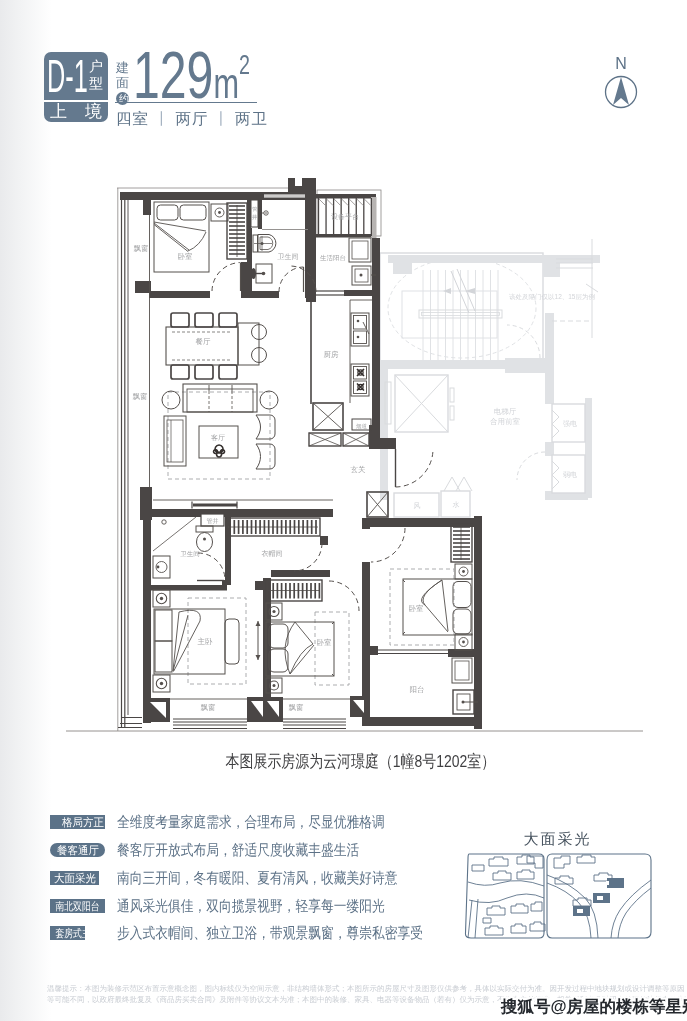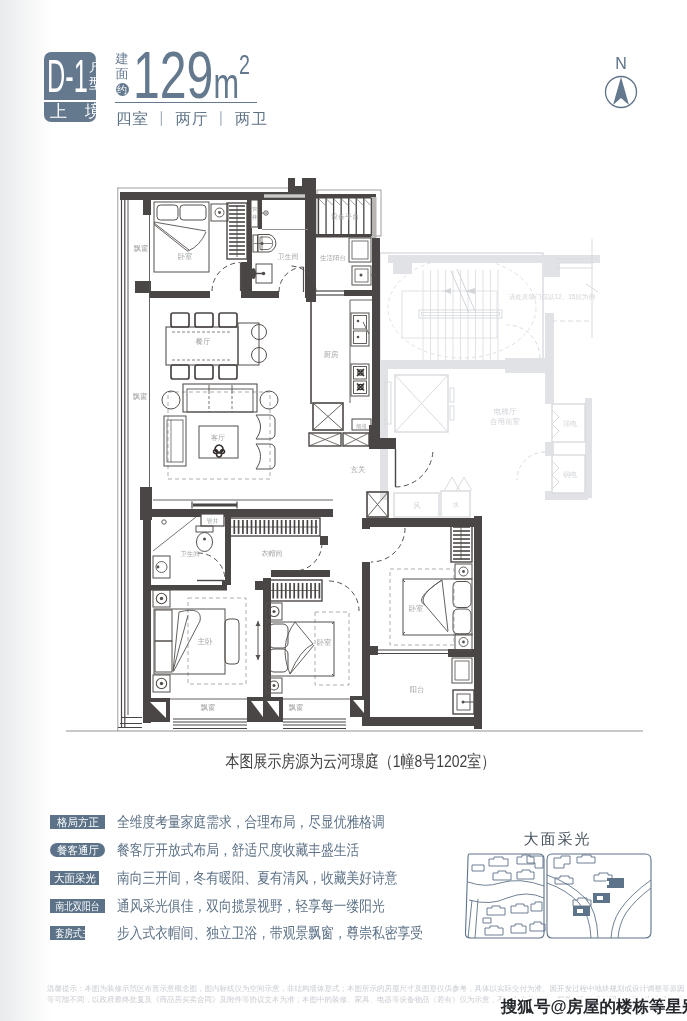--- a/index.html
+++ b/index.html
@@ -5,36 +5,36 @@
   html,body{margin:0;padding:0;}
   body{width:687px;height:1021px;position:relative;background:#ffffff;
        font-family:"Liberation Sans",sans-serif;overflow:hidden;}
   .abs{position:absolute;}
 </style>
 </head>
 <body>
 
 <div class="abs" style="left:0;top:0;width:52px;height:1021px;background:linear-gradient(to right,#e9eaec 0%,#f2f3f4 40%,#ffffff 100%);"></div>
 
-<div class="abs" style="left:44px;top:52px;width:52px;height:70px;background:#64798e;border-radius:7px;">
+<div class="abs" style="left:44px;top:52px;width:64px;height:70px;background:#64798e;border-radius:7px;">
 
   <div class="abs" style="left:0;top:0;width:64px;height:48px;color:#fff;">
     <span class="abs" style="left:3px;top:1px;font-size:46px;line-height:46px;transform:scaleX(0.55);transform-origin:0 0;white-space:nowrap;">D-1</span>
     <span class="abs" style="left:45px;top:6px;font-size:14px;line-height:17px;width:15px;">户型</span>
   </div>
 
   <div class="abs" style="left:0;top:48px;width:64px;height:2px;background:#fff;"></div>
 
   <div class="abs" style="left:6px;top:50px;width:52px;height:20px;color:#fff;font-size:17px;line-height:20px;">
       <span class="abs" style="left:0;">上</span>
       <span class="abs" style="right:0;">境</span>
     </div>
 </div>
 
-<div class="abs" style="left:115px;top:51px;width:14px;color:#64798e;font-size:13px;line-height:15px;text-align:center;">建面<span style="display:inline-block;width:13px;height:13px;border-radius:50%;background:#64798e;color:#fff;font-size:10px;line-height:13px;margin-top:2px;">约</span></div>
+<div class="abs" style="left:115px;top:60px;width:14px;color:#64798e;font-size:13px;line-height:15px;text-align:right;">建面<span style="display:inline-block;width:13px;height:13px;border-radius:50%;background:#64798e;color:#fff;font-size:10px;line-height:13px;margin-top:2px;">约</span></div>
 
 <div class="abs" style="left:133px;top:33px;color:#64798e;font-size:66px;line-height:64px;white-space:nowrap;transform:scaleX(0.73);transform-origin:0 0;">129<span style="font-size:42px;">m</span><span style="font-size:27px;vertical-align:24px;">2</span></div>
 
 <div class="abs" style="left:115px;top:102px;width:142px;height:1px;background:#64798e;"></div>
 
 <div class="abs" style="left:116px;top:109px;color:#5d7287;font-size:15.5px;letter-spacing:1px;white-space:nowrap;">四室<span style="color:#a5b3c2;padding:0 5px;">丨</span>两厅<span style="color:#a5b3c2;padding:0 5px;">丨</span>两卫</div>
 
 <svg class="abs" style="left:595px;top:52px;" width="55" height="62" viewBox="0 0 55 62">
 
   <text x="26" y="17" font-size="16" fill="#5d7287" text-anchor="middle" font-family="Liberation Sans">N</text>
@@ -716,21 +716,21 @@
 <circle cx="463" cy="702" r="1.5" fill="#55504d"></circle>
 <line x1="463" y1="702" x2="478" y2="702" stroke="#55504d" stroke-width="1"></line>
 </g>
 
 <text x="417" y="692" font-size="7.5" fill="#a3a4a6" text-anchor="middle">阳台</text>
 </g>
 </svg>
 
 <div class="abs" style="left:17px;top:750px;width:687px;text-align:center;color:#3f3f41;font-size:17px;"><span style="display:inline-block;transform:scaleX(0.82);transform-origin:center;white-space:nowrap;">本图展示房源为云河璟庭（1幢8号1202室）</span></div>
 
-<div class="abs" style="left:50px;top:815px;width:55px;height:14px;background:#5b7288;color:#fff;font-size:11px;text-align:center;line-height:15px;"><span style="display:inline-block;transform:scaleX(0.95);white-space:nowrap;">格局方正</span></div>
+<div class="abs" style="left:50px;top:815px;width:55px;height:14px;background:#5b7288;color:#fff;font-size:11px;text-align:right;line-height:15px;"><span style="display:inline-block;transform:scaleX(0.95);white-space:nowrap;">格局方正</span></div>
 <div class="abs" style="left:117px;top:813px;color:#5d7287;font-size:15px;white-space:nowrap;transform:scaleX(0.85);transform-origin:0 0;">全维度考量家庭需求，合理布局，尽显优雅格调</div>
 
 <div class="abs" style="left:50px;top:843px;width:55px;height:14px;background:#5b7288;color:#fff;font-size:11px;text-align:center;line-height:15px;border-radius:7px;"><span style="display:inline-block;transform:scaleX(0.95);white-space:nowrap;">餐客通厅</span></div>
 <div class="abs" style="left:117px;top:841px;color:#5d7287;font-size:15px;white-space:nowrap;transform:scaleX(0.85);transform-origin:0 0;">餐客厅开放式布局，舒适尺度收藏丰盛生活</div>
 
 <div class="abs" style="left:50px;top:871px;width:49px;height:14px;background:#5b7288;color:#fff;font-size:11px;text-align:center;line-height:15px;"><span style="display:inline-block;transform:scaleX(0.95);white-space:nowrap;">大面采光</span></div>
 <div class="abs" style="left:117px;top:869px;color:#5d7287;font-size:15px;white-space:nowrap;transform:scaleX(0.85);transform-origin:0 0;">南向三开间，冬有暖阳、夏有清风，收藏美好诗意</div>
 
 <div class="abs" style="left:50px;top:899px;width:55px;height:14px;background:#5b7288;color:#fff;font-size:11px;text-align:center;line-height:15px;"><span style="display:inline-block;transform:scaleX(0.8);white-space:nowrap;">南北双阳台</span></div>
 <div class="abs" style="left:117px;top:897px;color:#5d7287;font-size:15px;white-space:nowrap;transform:scaleX(0.85);transform-origin:0 0;">通风采光俱佳，双向揽景视野，轻享每一缕阳光</div>

